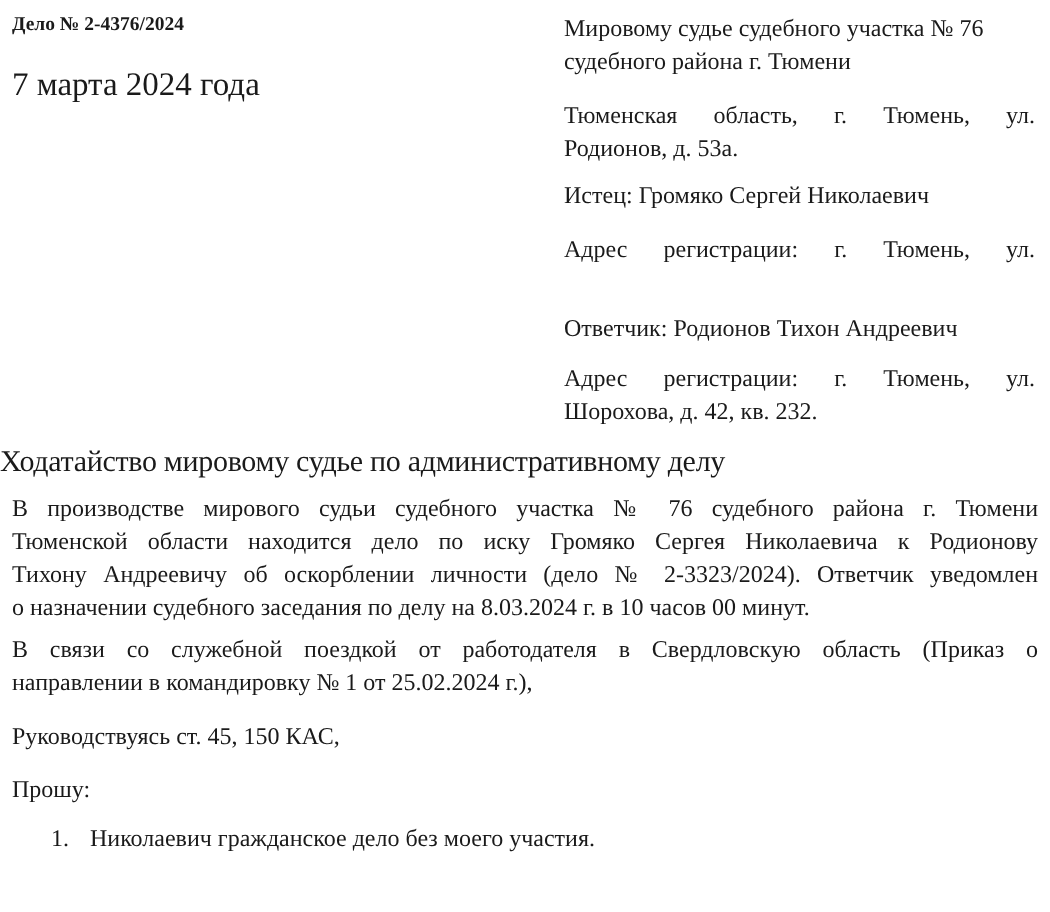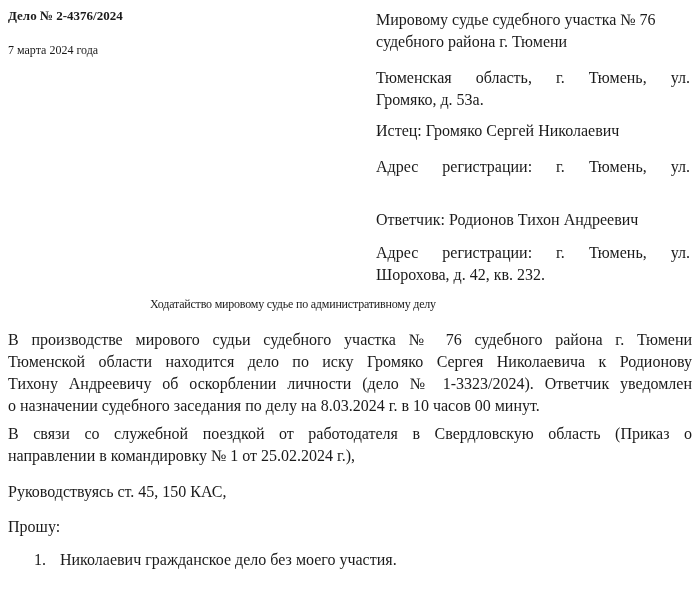--- a/index.html
+++ b/index.html
@@ -3,27 +3,27 @@
 <meta charset="utf-8">
 <style>
   html, body { margin: 0; padding: 0; background: #ffffff; }
   body {
     width: 700px; height: 608px; overflow: hidden; position: relative;
     font-family: "Liberation Serif", "DejaVu Serif", serif;
     color: #1a1a1a; font-size: 16px;
   }
   .abs { position: absolute; white-space: nowrap; }
   .case-no { left: 8px; top: 8px; font-weight: bold; font-size: 13px; }
-  .date { left: 8px; top: 43px; font-size: 12px; }
+  .date { left: 8px; top: 43px; font-size: 22px; }
 
   .addr { position: absolute; left: 376px; width: 314px; font-size: 16px; line-height: 22px; }
   .line { display: block; }
   .jline { display: block; text-align: justify; text-align-last: justify; }
 
-  .title { position: absolute; left: 0; width: 586px; top: 297px; text-align: center; font-size: 12px; letter-spacing: -0.2px; }
+  .title { position: absolute; left: 0; width: 586px; top: 297px; text-align: left; font-size: 20px; letter-spacing: -0.2px; }
   .para { position: absolute; left: 8px; width: 684px; font-size: 16px; line-height: 22px; }
   .list-item { position: absolute; left: 34px; top: 525px; font-size: 16px; }
   .list-item .num { display: inline-block; width: 26px; }
   .sign { position: absolute; left: 8px; top: 559px; font-size: 16px; margin-top: 35px; }
   .sign i { font-style: italic; }
 </style>
 </head>
 <body>
 
 <div>
@@ -31,42 +31,42 @@
   <div class="abs case-no">Дело № 2-4376/2024</div>
   <div class="abs date">7 марта 2024 года</div>
 
   <div class="addr" style="top:9px;">
     <span class="line">Мировому судье судебного участка № 76</span>
     <span class="line">судебного района г. Тюмени</span>
   </div>
 
   <div class="addr" style="top:67px;">
     <span class="jline">Тюменская область, г. Тюмень, ул.</span>
-    <span class="line">Громяко, д. 53а.</span>
+    <span class="line">Родионов, д. 53а.</span>
   </div>
 
   <div class="addr" style="top:120px;">Истец: Громяко Сергей Николаевич</div>
 
   <div class="addr" style="top:156px;">
     <span class="jline">Адрес регистрации: г. Тюмень, ул.</span>
   </div>
 
   <div class="addr" style="top:209px;">Ответчик: Родионов Тихон Андреевич</div>
 
   <div class="addr" style="top:242px;">
     <span class="jline">Адрес регистрации: г. Тюмень, ул.</span>
     <span class="line">Шорохова, д. 42, кв. 232.</span>
   </div>
 
   <div class="title">Ходатайство мировому судье по административному делу</div>
 
   <div class="para" style="top:329px;">
     <span class="jline">В производстве мирового судьи судебного участка № 76 судебного района г. Тюмени</span>
     <span class="jline">Тюменской области находится дело по иску Громяко Сергея Николаевича к Родионову</span>
-    <span class="jline">Тихону Андреевичу об оскорблении личности (дело № 1-3323/2024). Ответчик уведомлен</span>
+    <span class="jline">Тихону Андреевичу об оскорблении личности (дело № 2-3323/2024). Ответчик уведомлен</span>
     <span class="line">о назначении судебного заседания по делу на 8.03.2024 г. в 10 часов 00 минут.</span>
   </div>
 
   <div class="para" style="top:423px;">
     <span class="jline">В связи со служебной поездкой от работодателя в Свердловскую область (Приказ о</span>
     <span class="line">направлении в командировку № 1 от 25.02.2024 г.),</span>
   </div>
 
   <div class="para" style="top:481px;">Руководствуясь ст. 45, 150 КАС,</div>
 

